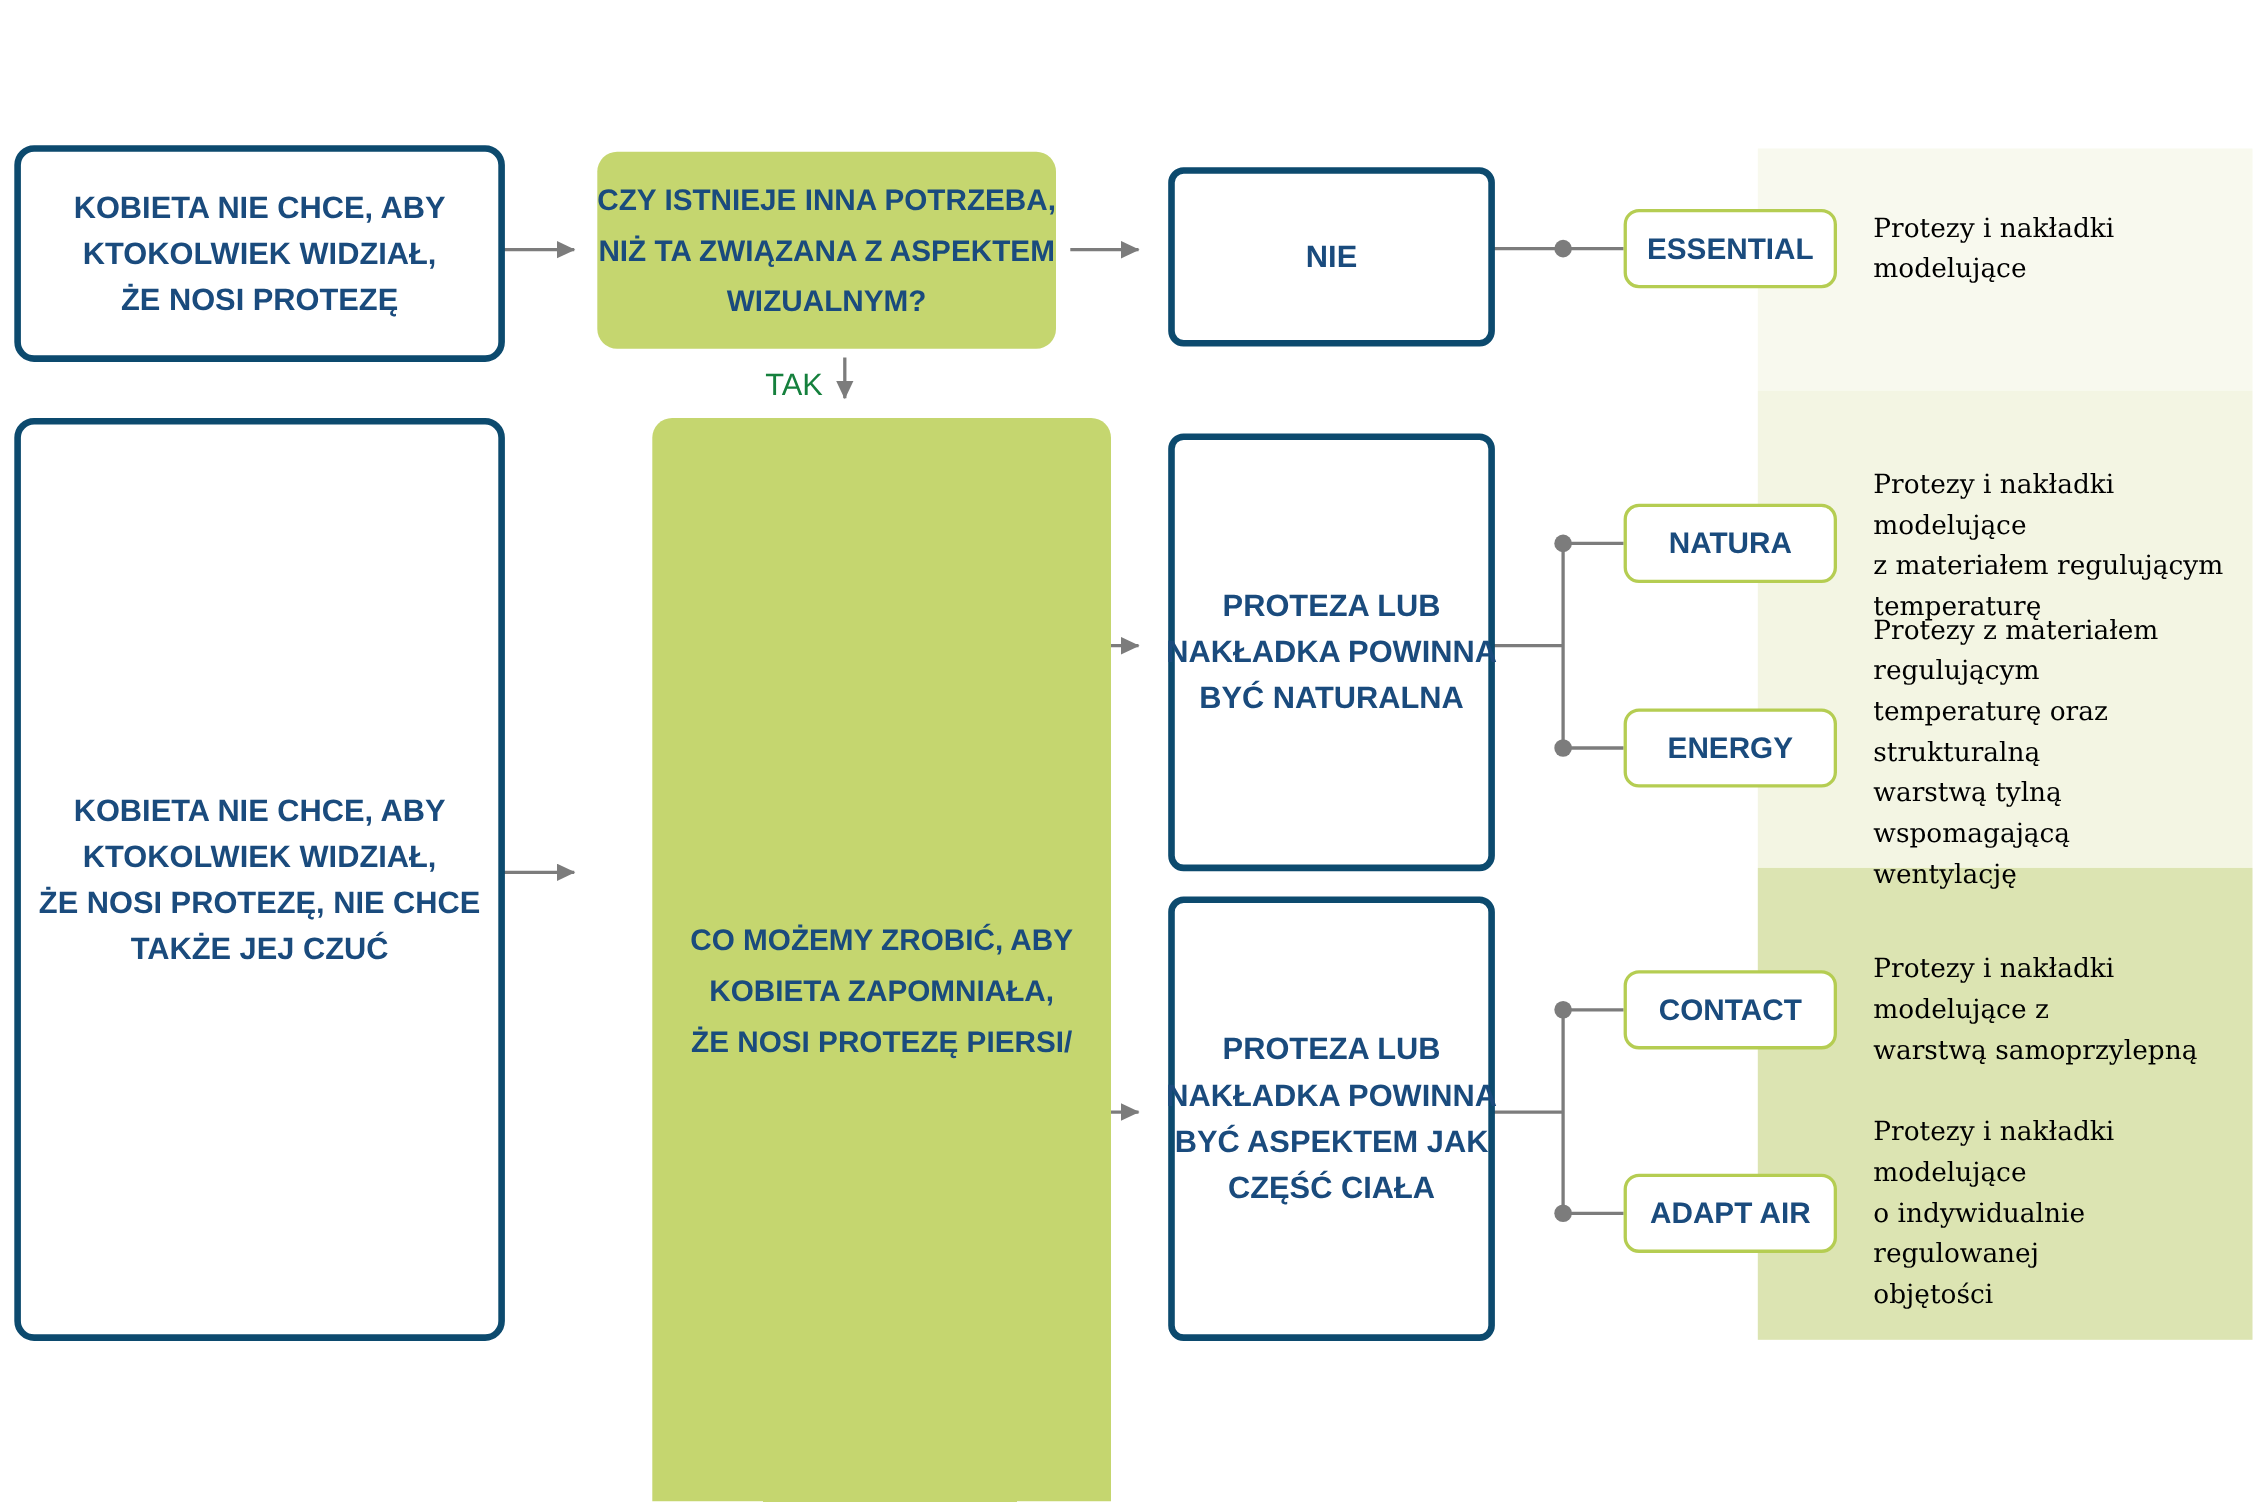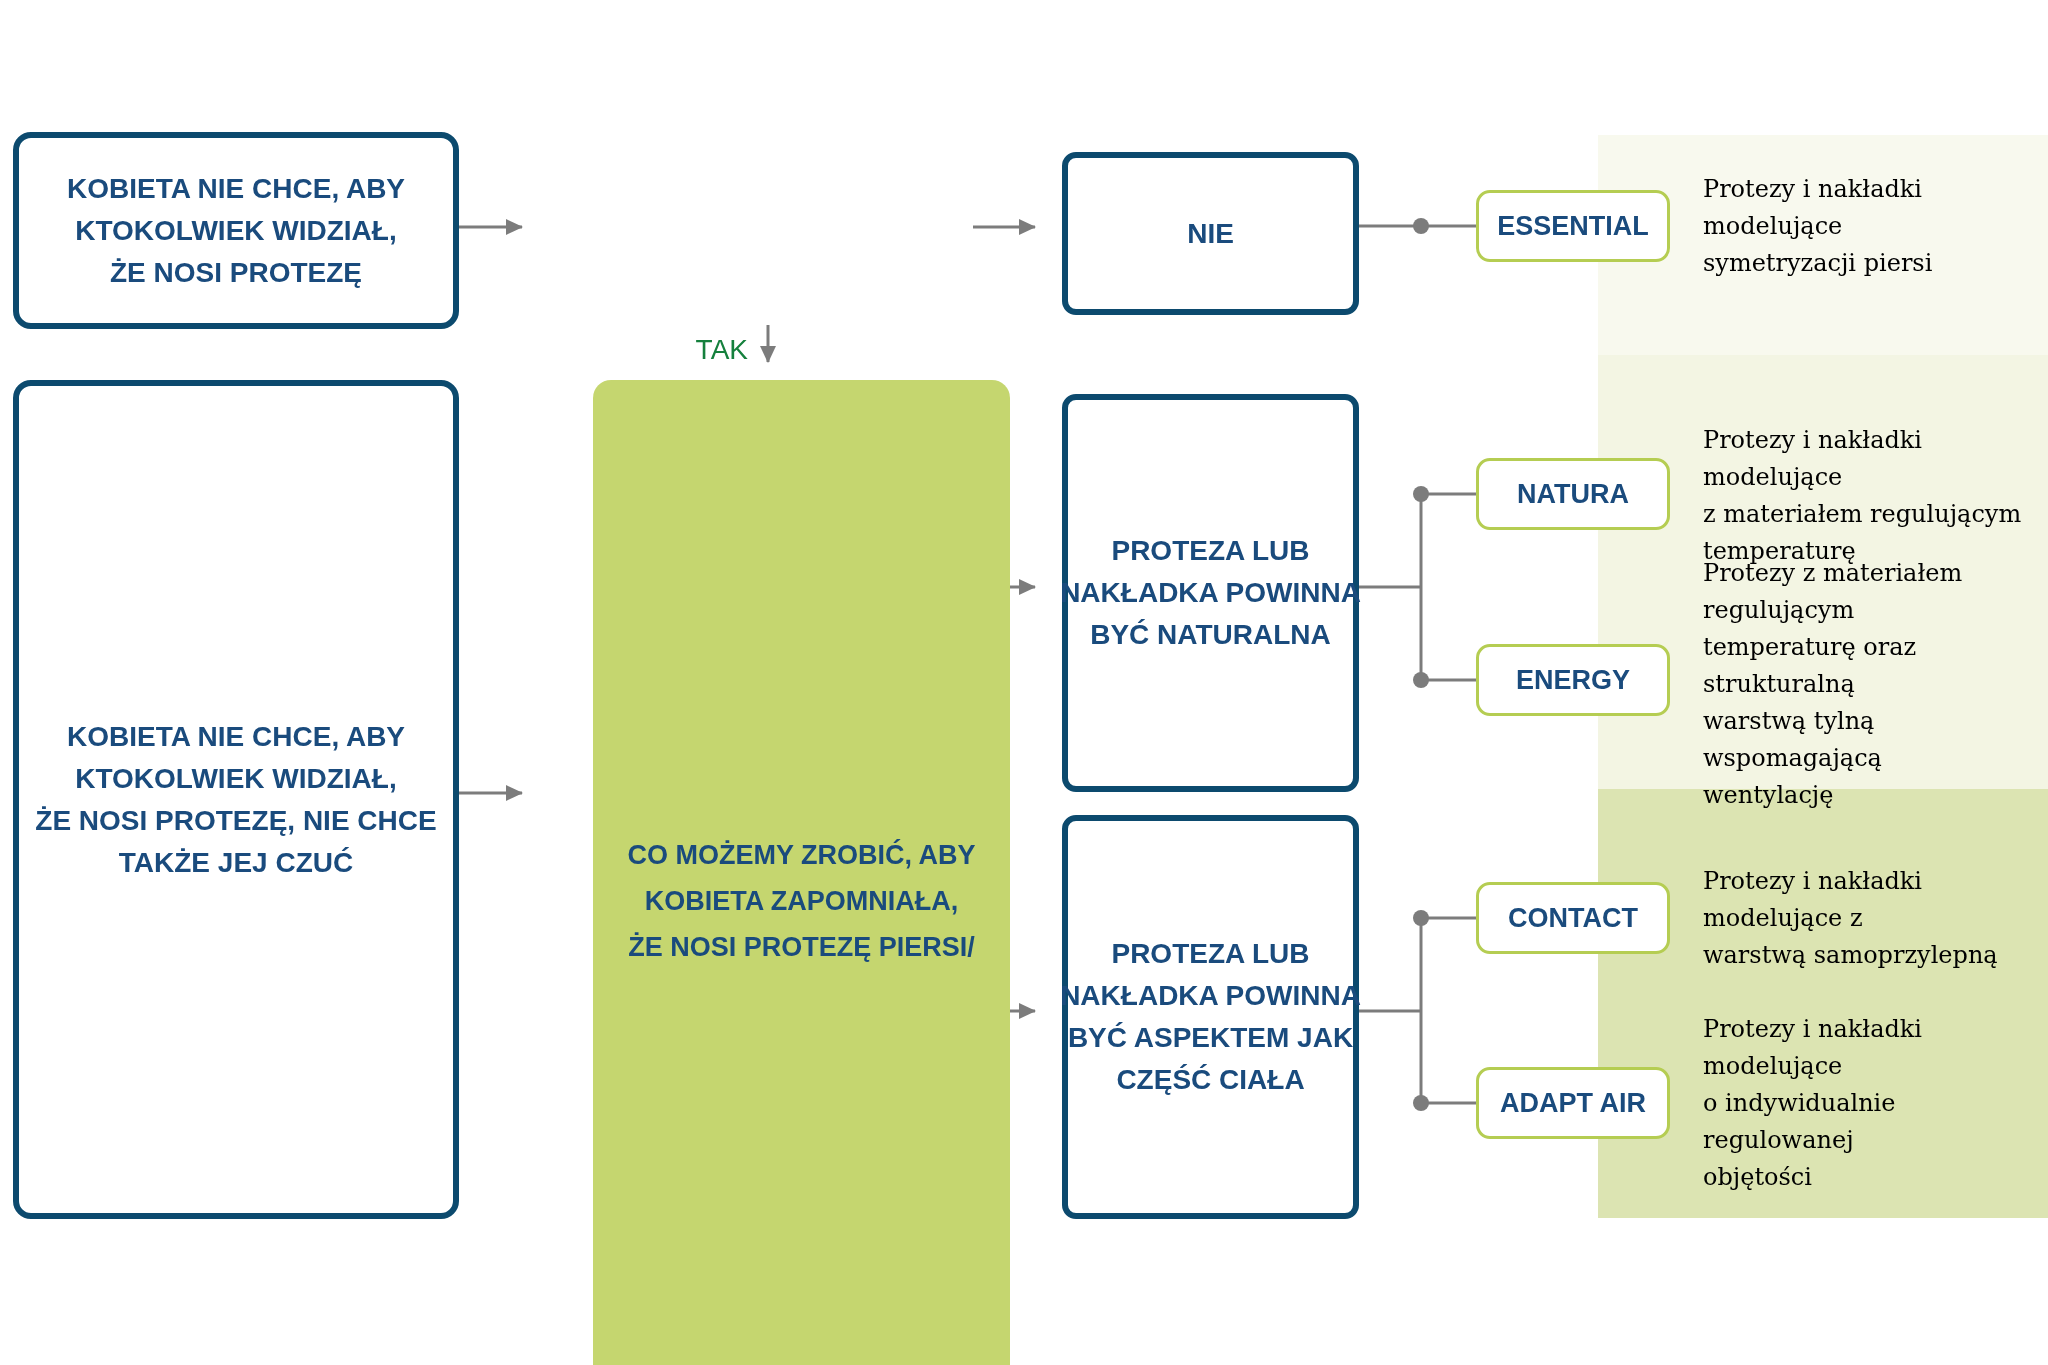--- a/index.html
+++ b/index.html
@@ -81,20 +81,25 @@
     <circle cx="1421" cy="918" r="8" fill="#7c7c7c"></circle>
     <circle cx="1421" cy="1103" r="8" fill="#7c7c7c"></circle>
   </svg>
 
   <div class="wbox" id="box-a">
     <div class="line">KOBIETA NIE CHCE, ABY</div>
     <div class="line">KTOKOLWIEK WIDZIAŁ,</div>
     <div class="line">ŻE NOSI PROTEZĘ</div>
   </div>
 
+  <div class="gbox" id="box-b">
+    <div class="line">CZY ISTNIEJE INNA POTRZEBA,</div>
+    <div class="line">NIŻ TA ZWIĄZANA Z ASPEKTEM</div>
+    <div class="line">WIZUALNYM?</div>
+  </div>
 
   <div class="wbox" id="box-nie">
     <div class="line">NIE</div>
   </div>
 
   <div id="tak-label">TAK</div>
 
   <div class="wbox" id="box-d">
     <div class="line">KOBIETA NIE CHCE, ABY</div>
     <div class="line">KTOKOLWIEK WIDZIAŁ,</div>
@@ -122,21 +127,20 @@
   </div>
 
   <div class="pill" id="pill-essential">ESSENTIAL</div>
   <div class="pill" id="pill-natura">NATURA</div>
   <div class="pill" id="pill-energy">ENERGY</div>
   <div class="pill" id="pill-contact">CONTACT</div>
   <div class="pill" id="pill-adaptair">ADAPT AIR</div>
 
   <div class="desc" id="desc-essential">
     <div>Protezy i nakładki modelujące</div>
-    <div>symetryzacji piersi</div>
   </div>
   <div class="desc" id="desc-natura">
     <div>Protezy i nakładki modelujące</div>
     <div>z materiałem regulującym</div>
     <div>temperaturę</div>
   </div>
   <div class="desc" id="desc-energy">
     <div>Protezy z materiałem regulującym</div>
     <div>temperaturę oraz strukturalną</div>
     <div>warstwą tylną wspomagającą</div>

